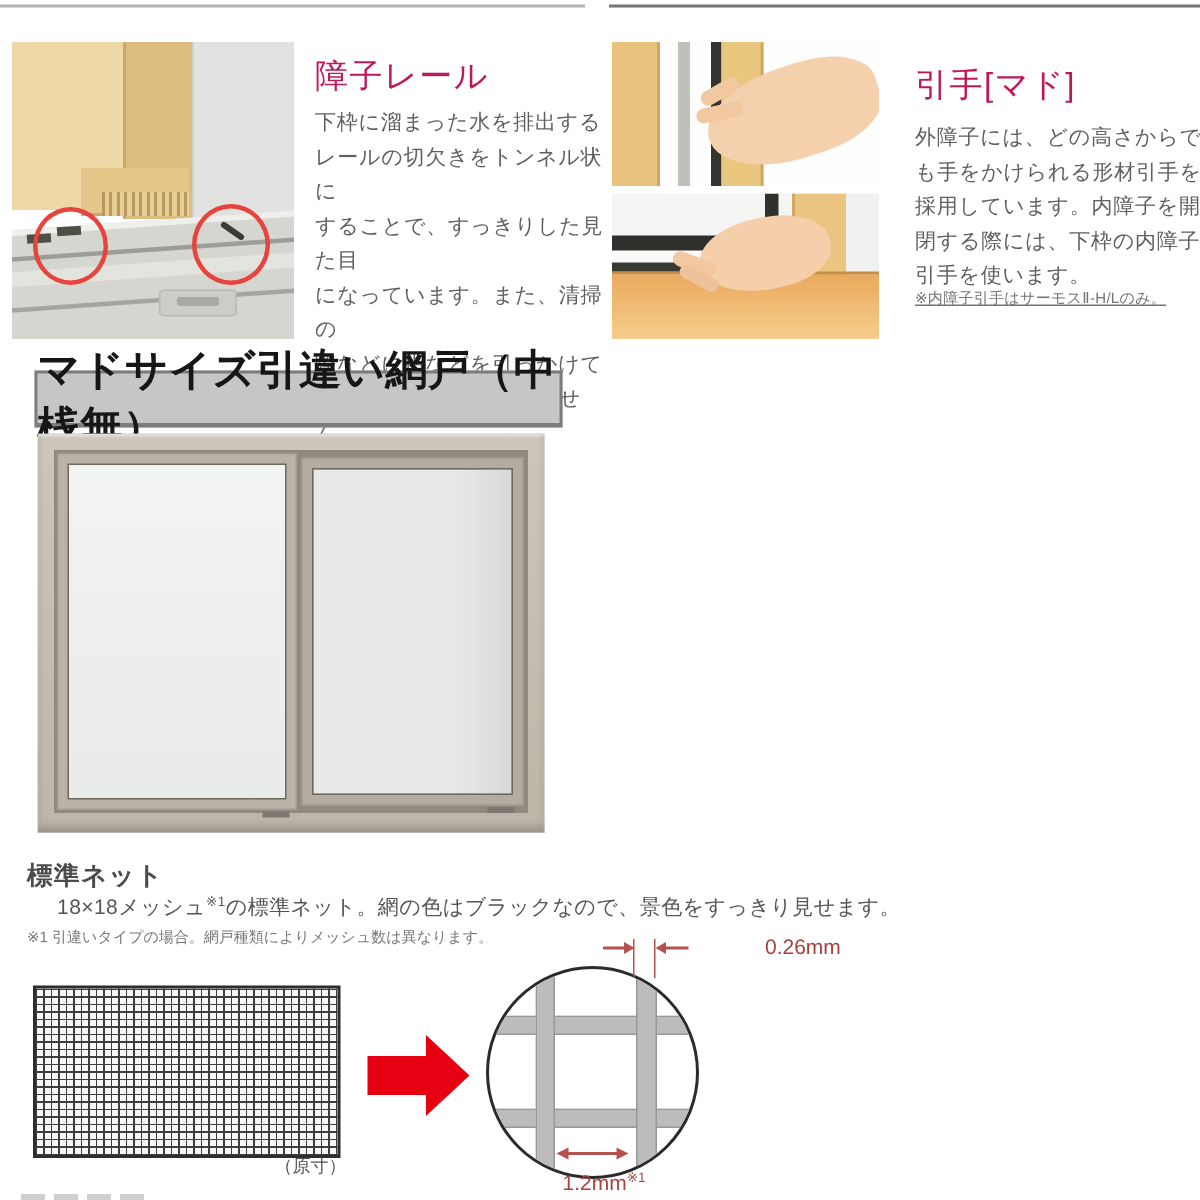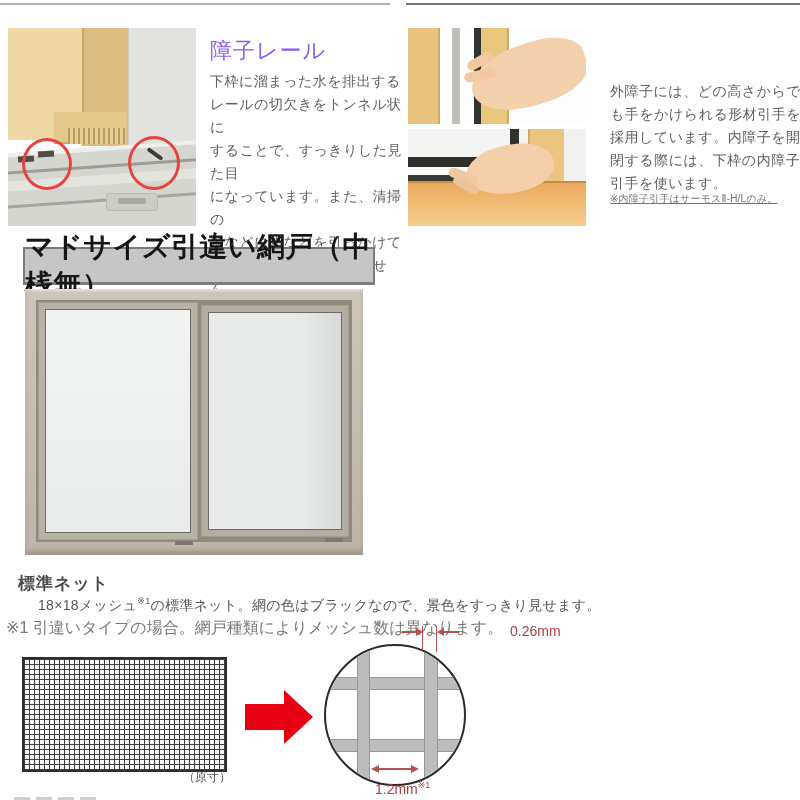--- a/index.html
+++ b/index.html
@@ -51,21 +51,21 @@
   .hp-darkvert{left:102px;top:0;width:9px;height:40px;background:#30302c;}
   .hp-sill{left:0;top:52px;width:178px;height:45px;background:linear-gradient(180deg,#eaaa5e,#f6cf8f);border-top:2px solid #c88d45;}
   .hp-jamb{left:120px;top:0;width:34px;height:60px;background:#ebc47f;border-left:2px solid #d2a763;}
   .hp-wallR{left:154px;top:0;width:24px;height:97px;background:#f1f1ef;}
   .hp-gasketB{left:0;top:46px;width:120px;height:6px;background:#3a3a35;}
   .hp-hand2{left:58px;top:16px;width:88px;height:48px;background:#f4cfa9;border-radius:50% 45% 45% 50%;transform:rotate(-10deg);}
   .hp-finger3{left:40px;top:42px;width:30px;height:10px;background:#f1c8a0;border-radius:5px;transform:rotate(20deg);}
   .hp-finger4{left:44px;top:52px;width:28px;height:9px;background:#eec29a;border-radius:5px;transform:rotate(28deg);}
 
   
-  .h-title{font-size:22px;font-weight:500;color:#8b5cf6;letter-spacing:1px;}
+  .h-title{font-size:22px;font-weight:500;color:#be185d;letter-spacing:1px;}
   .title-shoji{left:210px;top:36px;}
   .title-hikite{left:610px;top:42px;}
   .body-text{font-size:14px;line-height:23px;color:#5f5f5f;white-space:pre-line;letter-spacing:0.5px;}
   .body-shoji{left:210px;top:70px;width:196px;}
   .body-hikite{left:610px;top:80px;width:196px;}
   .note-text{font-size:10px;color:#737373;letter-spacing:0.2px;}
   .note-hikite{left:610px;top:192px;text-decoration:underline;}
 
   
   .banner{left:23px;top:247px;width:348px;height:33px;background:#c6c6c6;
@@ -83,21 +83,21 @@
   .mesh-pane{position:absolute;left:7px;top:7px;right:7px;bottom:7px;border:1px solid #6e6961;}
   .mesh-left{background:linear-gradient(180deg,#f2f4f4,#e9ebeb);}
   .mesh-right{background:linear-gradient(90deg,#e8eae9 70%,#d8dad9);}
   .win-tab1{left:150px;bottom:10px;width:18px;height:4px;background:#7e7970;}
   .win-tab2{right:20px;bottom:13px;width:18px;height:4px;background:#7e7970;}
 
   
   .net-title{left:18px;top:572px;font-size:17px;font-weight:600;color:#4b4b4b;letter-spacing:1px;}
   .net-desc{left:18px;top:596px;font-size:14px;color:#555;letter-spacing:0.3px;margin-left:20px;}
   .net-desc sup,.dim-sup{font-size:9px;vertical-align:super;}
-  .net-note{left:6px;top:618px;font-size:16px;color:#777;}
+  .net-note{left:18px;top:618px;font-size:10px;color:#777;}
 
   
   .mesh-sample{left:22px;top:657px;width:201px;height:111px;background-color:#f7f7f5;
     background-image:repeating-linear-gradient(0deg,#3d3d3d 0 1px,transparent 1px 5px),
                      repeating-linear-gradient(90deg,#3d3d3d 0 1px,transparent 1px 5px);
     border:2px solid #2e2e2e;}
   .actual-size{left:183px;top:769px;font-size:12px;color:#555;}
 
   .big-arrow-shaft{left:245px;top:704px;width:40px;height:26px;background:#e60012;}
   .big-arrow-head{left:284px;top:690px;width:0;height:0;
@@ -182,20 +182,21 @@
       <div class="abs hp-wallR"></div>
       <div class="abs hp-jamb"></div>
       <div class="abs hp-sill"></div>
       <div class="abs hp-gasketB"></div>
       <div class="abs hp-hand2"></div>
       <div class="abs hp-finger3"></div>
       <div class="abs hp-finger4"></div>
     </div>
   </div>
 
+  <div class="abs h-title title-hikite">引手[マド]</div>
   <div class="abs body-text body-hikite">外障子には、どの高さからで
 も手をかけられる形材引手を
 採用しています。内障子を開
 閉する際には、下枠の内障子
 引手を使います。</div>
   <div class="abs note-text note-hikite">※内障子引手はサーモスⅡ-H/Lのみ。</div>
 
   <div class="abs banner">
     <span>マドサイズ引違い網戸（中桟無）</span>
   </div>

